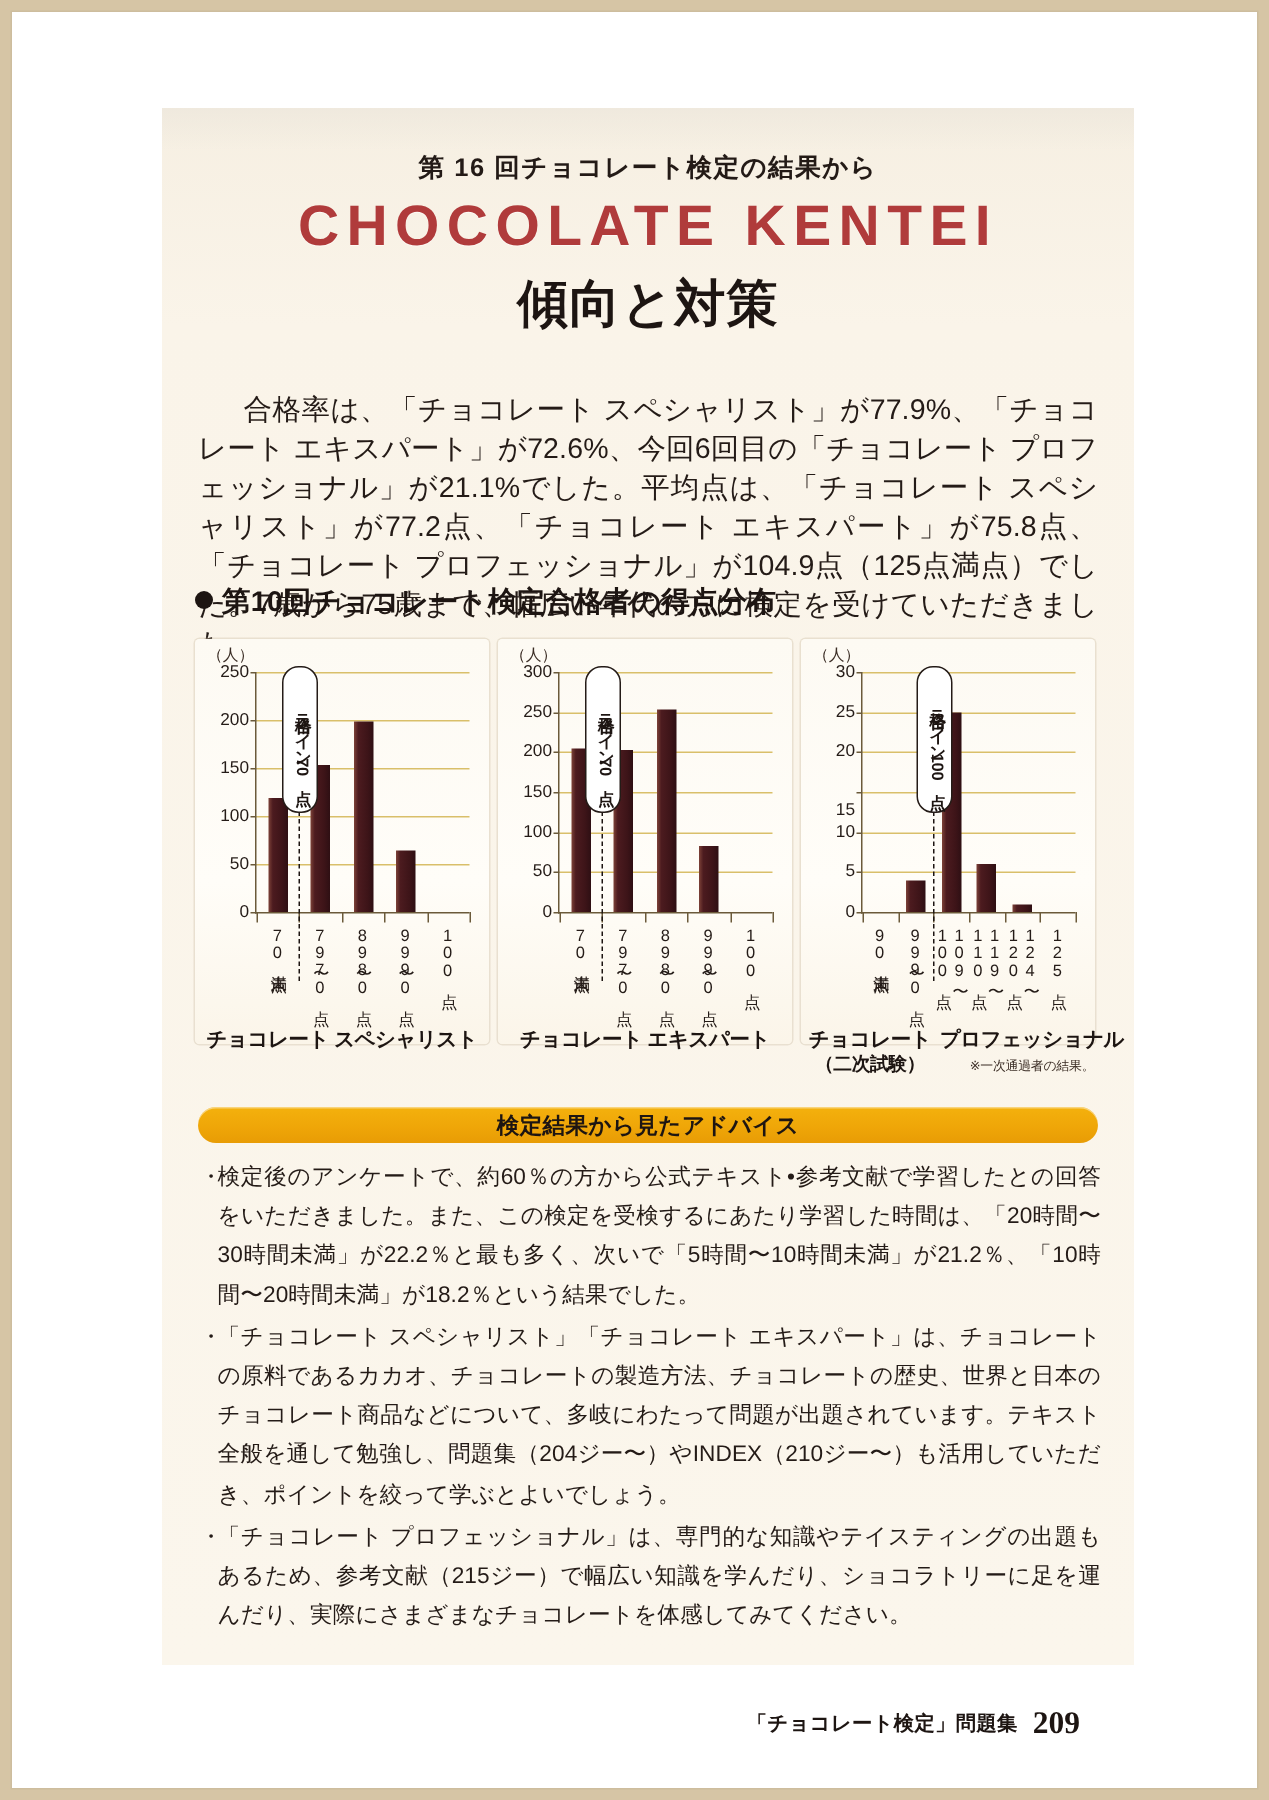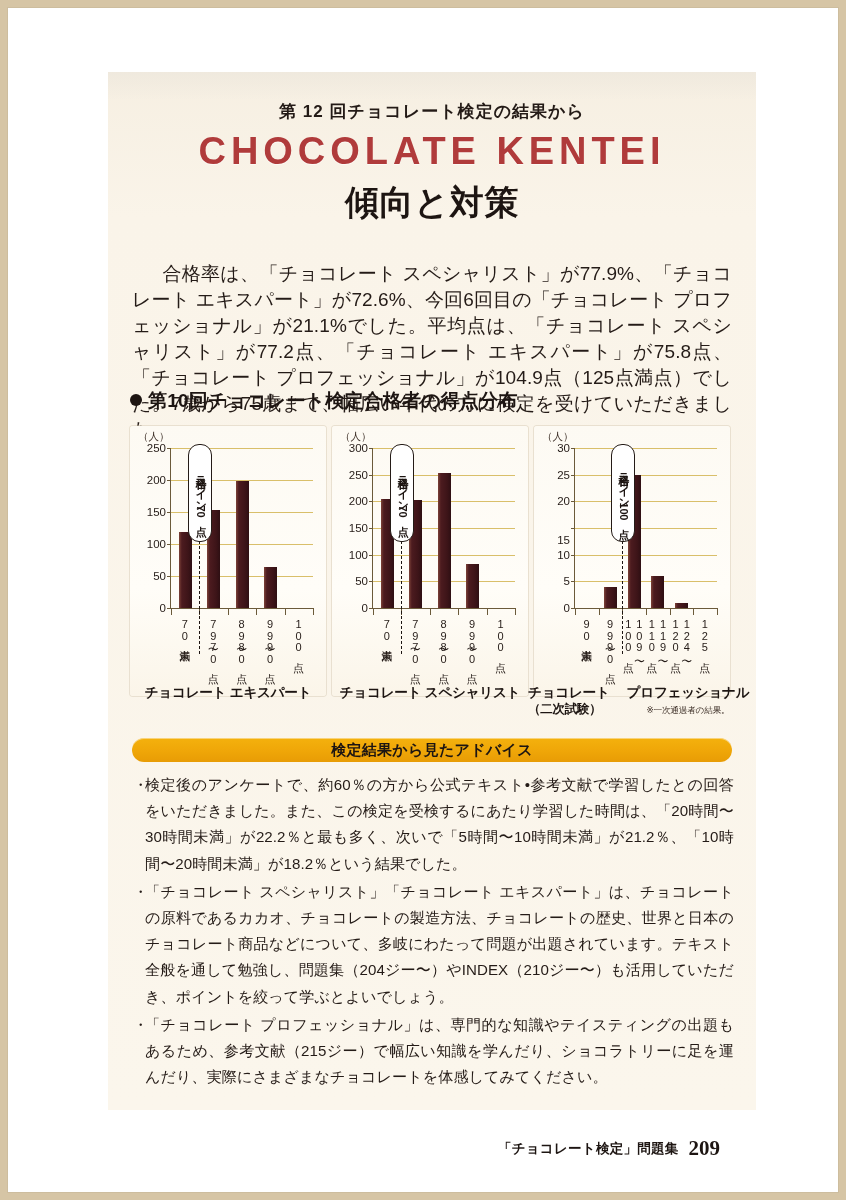--- a/index.html
+++ b/index.html
@@ -165,21 +165,21 @@
     font-size:13.6px;font-weight:bold;color:#1d1512;
     letter-spacing:-.02em;line-height:17px;
   }
   .cap-sub{display:block;font-size:12.5px;}
   .cap-note{
     display:block;font-size:8.6px;font-weight:normal;color:#3a2c24;
     letter-spacing:-.02em;margin-top:1px;
   }
   .cap-cell.pro{position:relative;}
   .cap-cell.pro .pro-left{
-    position:absolute;left:-6px;top:0;width:104px;text-align:left;
+    position:absolute;left:-6px;top:0;width:104px;text-align:center;
   }
   .cap-cell.pro .pro-right{
     position:absolute;left:92px;top:0;width:124px;text-align:center;
   }
 
   
   .banner{
     position:absolute;left:24px;top:666px;
     width:600px;height:24px;
     background:linear-gradient(180deg,#f4b10d 0%,#efa608 55%,#e89c05 100%);
@@ -219,21 +219,21 @@
     font-size:21px;font-weight:bold;margin-left:10px;vertical-align:-2px;
   }
 </style>
 </head>
 <body>
 
 <div class="page">
   <div class="panel">
     <div class="panel-sheen"></div>
 
-    <div class="kicker">第 12 回チョコレート検定の結果から</div>
+    <div class="kicker">第 16 回チョコレート検定の結果から</div>
     <div class="title-en">CHOCOLATE KENTEI</div>
     <div class="title-jp">傾向と対策</div>
 
     <p class="lead">合格率は、「チョコレート スペシャリスト」が77.9%、「チョコレート エキスパート」が72.6%、今回6回目の「チョコレート プロフェッショナル」が21.1%でした。平均点は、「チョコレート スペシャリスト」が77.2点、「チョコレート エキスパート」が75.8点、「チョコレート プロフェッショナル」が104.9点（125点満点）でした。7歳から75歳まで、幅広い年代の方に検定を受けていただきました。</p>
 
     <div class="sec-head">
       <span class="dot"></span><span>第10回チョコレート検定合格者の得点分布</span>
     </div>
 
     <div class="charts" id="charts-row">
@@ -416,24 +416,24 @@
             <div class="xlab">109〜100点</div>
             <div class="xlab">119〜110点</div>
             <div class="xlab">124〜120点</div>
             <div class="xlab">125点</div>
           </div>
         </div>
       </div>
 
     <div class="caption-row">
       <div class="cap-cell">
-        <span>チョコレート エキスパート</span>
+        <span>チョコレート スペシャリスト</span>
       </div>
       <div class="cap-cell">
-        <span>チョコレート スペシャリスト</span>
+        <span>チョコレート エキスパート</span>
       </div>
       <div class="cap-cell pro">
         <span class="pro-left">
           チョコレート<span class="cap-sub">（二次試験）</span>
         </span>
         <span class="pro-right">
           プロフェッショナル<span class="cap-note">※一次通過者の結果。</span>
         </span>
       </div>
     </div>

